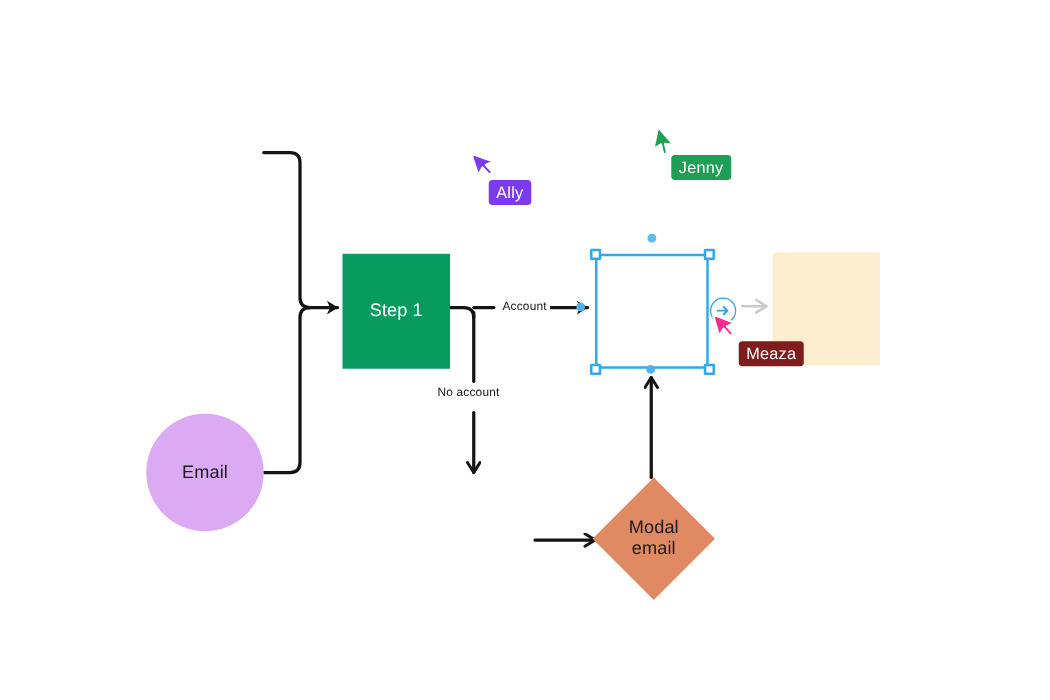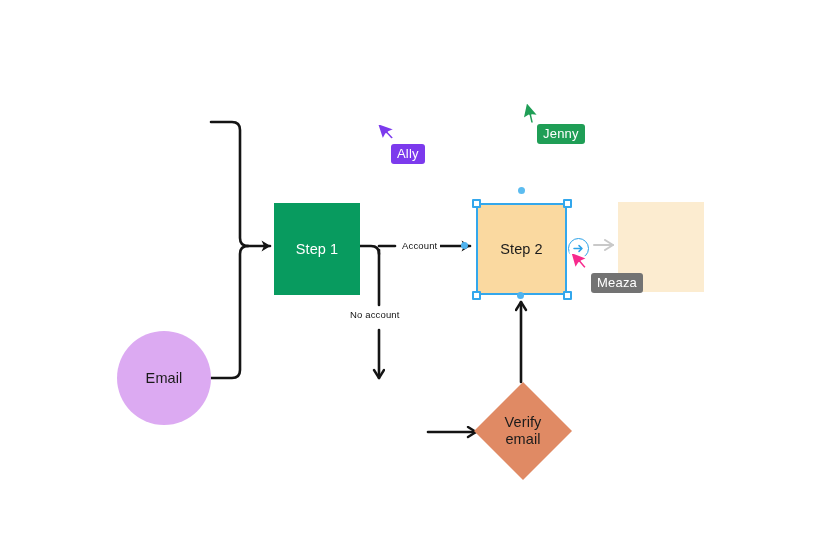--- a/index.html
+++ b/index.html
@@ -164,31 +164,28 @@
   <div class="abs node-circle" style="left:117px;top:331px;width:94px;height:94px;background:#dcaaf2;">
     <span>Email</span>
   </div>
 
   <div class="abs node-rect green" style="left:274px;top:203px;width:86px;height:92px;background:#089b5f;">
     <span>Step 1</span>
   </div>
 
   <div class="abs ghost-rect" style="left:618px;top:202px;width:86px;height:90px;background:#fcecd0;"></div>
 
-  <div class="abs node-rect orange" style="left:478px;top:205px;width:87px;height:88px;background:#fad9a0;">
-    <span>Step 2</span>
-  </div>
 
 
   <div class="abs diamond-wrap" style="left:474px;top:382px;width:98px;height:98px;">
     <svg class="diamond-shape" viewBox="0 0 100 100">
       <polygon points="50,0 100,50 50,100 0,50" fill="#e08a64"></polygon>
     </svg>
     <div class="diamond-label">
-      <div>Verify</div>
+      <div>Modal</div>
       <div>email</div>
     </div>
   </div>
 
   <div class="abs edge-label" style="left:399px;top:239px;">Account</div>
 
   <div class="abs edge-label" style="left:347px;top:314px;transform:translateY(-50%);">No account</div>
 
   <div class="abs sel-frame" style="left:476px;top:203px;width:91px;height:92px;"></div>
 
@@ -219,16 +216,16 @@
     <svg width="22" height="26" viewBox="0 0 22 26" style="transform:rotate(12deg);">
       <path d="M3,2 L3,20 L8.2,15.2 L11.6,22.6 L14.6,21.1 L11.3,14.1 L18,13.4 Z" fill="#1f9e56" stroke="#ffffff" stroke-width="1.8" stroke-linejoin="round"></path>
     </svg>
     <div class="cursor-name" style="left:16px;top:23px;background:#1f9e56;">Jenny</div>
   </div>
 
   <div class="abs cursor-grp" style="left:570px;top:247px;">
     <svg width="22" height="26" viewBox="0 0 22 26" style="transform:rotate(-16deg);">
       <path d="M3,2 L3,20 L8.2,15.2 L11.6,22.6 L14.6,21.1 L11.3,14.1 L18,13.4 Z" fill="#f72a8d" stroke="#ffffff" stroke-width="1.8" stroke-linejoin="round"></path>
     </svg>
-    <div class="cursor-name" style="left:21px;top:26px;background:#737373;text-align:right;">Meaza</div>
+    <div class="cursor-name" style="left:21px;top:26px;background:#7f1d1d;text-align:right;">Meaza</div>
   </div>
 
 </div>
 
 </body></html>

